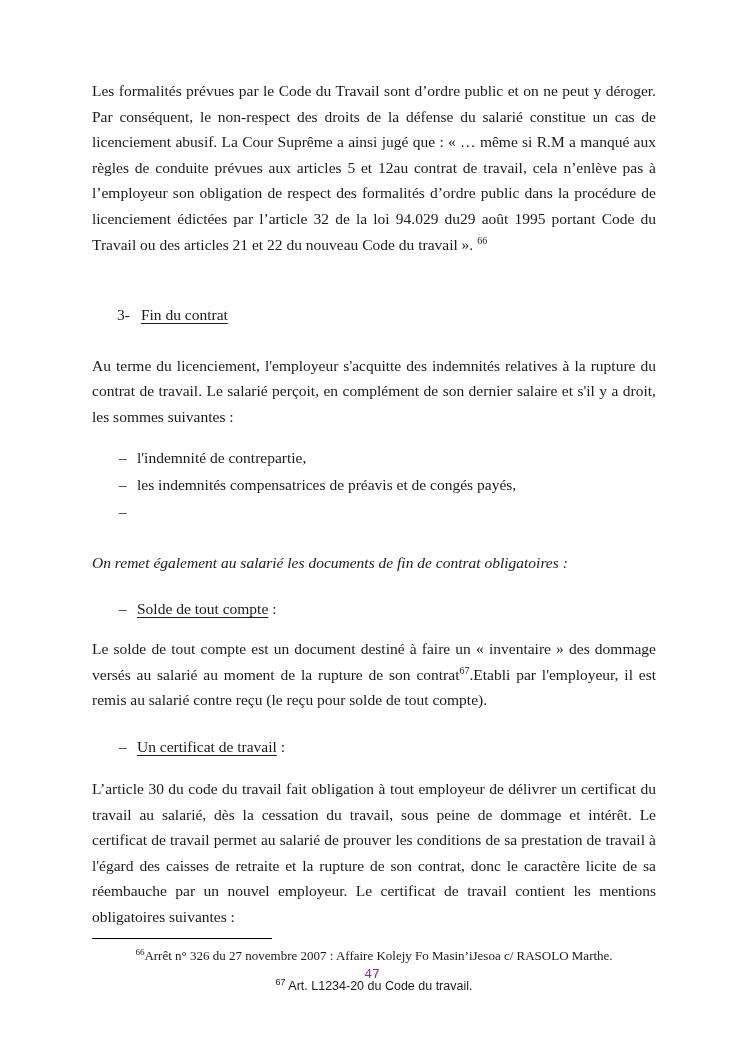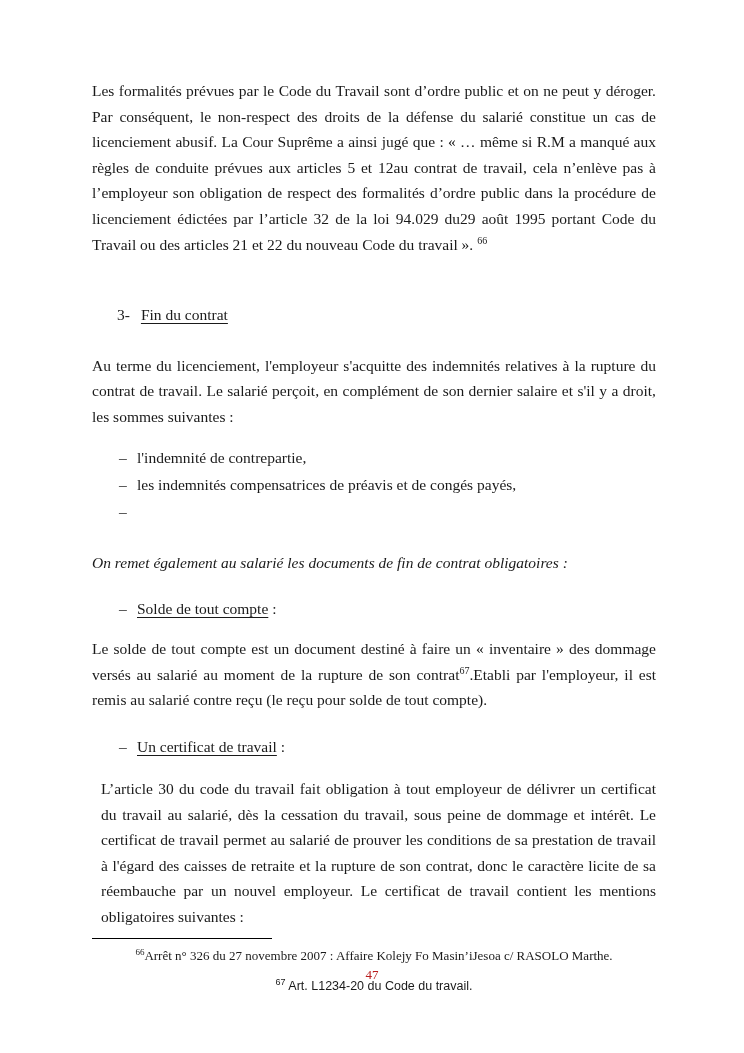--- a/index.html
+++ b/index.html
@@ -52,21 +52,21 @@
   .dash-item .marker {
     width: 18px;
     flex: 0 0 18px;
   }
   .spaced-item {
     margin-top: 20px;
   }
   .p2 { margin-top: 25px; }
   .p3 { margin-top: 25px; font-style: italic; }
   .p4 { margin-top: 14px; }
-  .p5 { margin-top: 16px; margin-left: 9px; }
+  .p5 { margin-top: 16px; }
   .footnote-sep {
     margin-top: 9px;
     width: 180px;
     border: none;
     border-top: 1.4px solid #000;
     margin-left: 0;
   }
   .footnote {
     margin: 6px 0 0 0;
     line-height: 18px;
@@ -85,23 +85,23 @@
     font-size: 9px;
     vertical-align: super;
     line-height: 0;
   }
   .page-number {
     position: absolute;
     left: 0;
     right: 0;
     top: 967px;
     text-align: center;
-    font-family: Liberation Serif, serif;
+    font-family: Liberation Mono, monospace;
     font-size: 13px;
-    color: #b91c1c;
+    color: #a21caf;
   }
 </style>
 </head>
 <body>
 
 <div class="page">
 
   <p class="para p1"><span>Les formalités prévues par le Code du Travail sont d’ordre public et on ne peut y déroger. Par conséquent, le non-respect des droits de la défense du salarié constitue un cas de licenciement abusif. La Cour Suprême a ainsi jugé que : « … même si R.M a manqué aux règles de conduite prévues aux articles 5 et 12au contrat de travail, cela n’enlève pas à l’employeur son obligation de respect des formalités d’ordre public dans la procédure de licenciement édictées par l’article 32 de la loi 94.029 du29 août 1995 portant Code du Travail ou des articles 21 et 22 du nouveau Code du travail ». </span><sup class="fn-ref">66</sup></p>
 
   <div class="heading">

